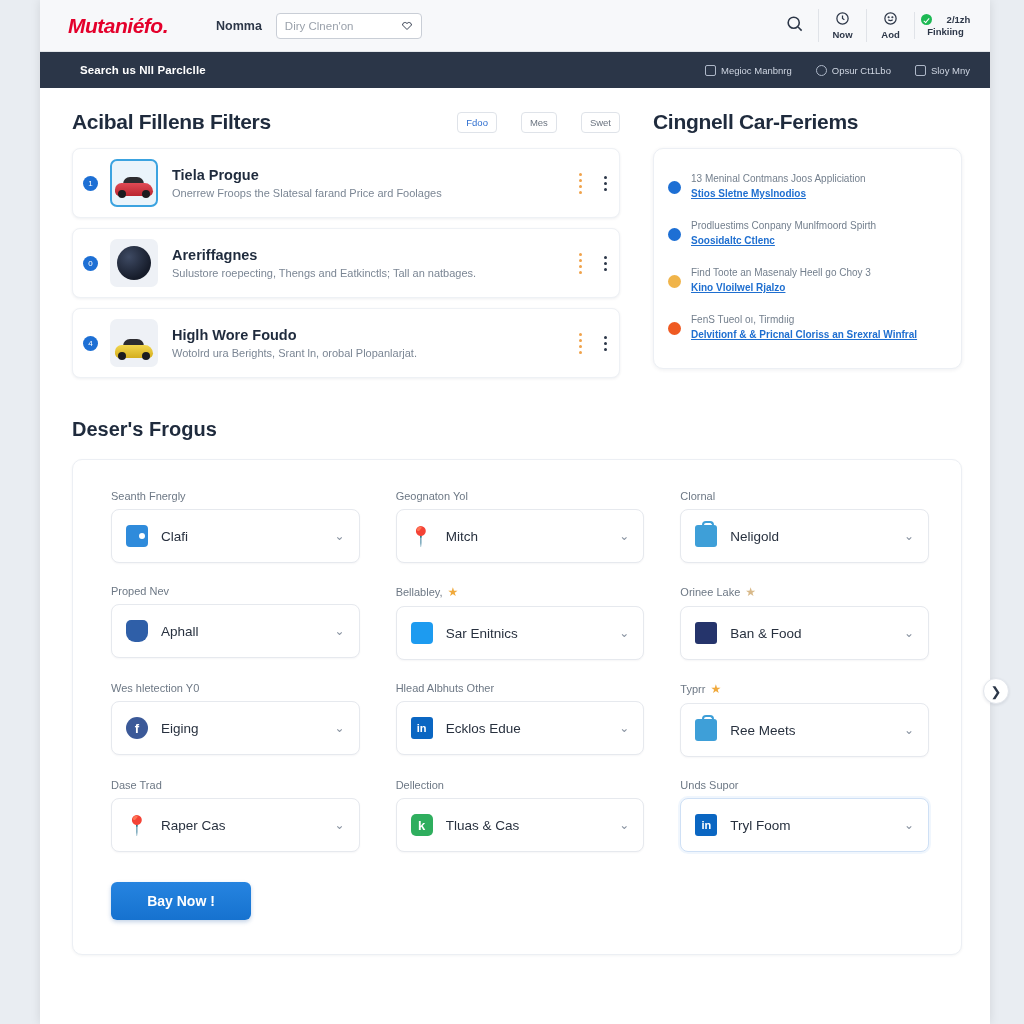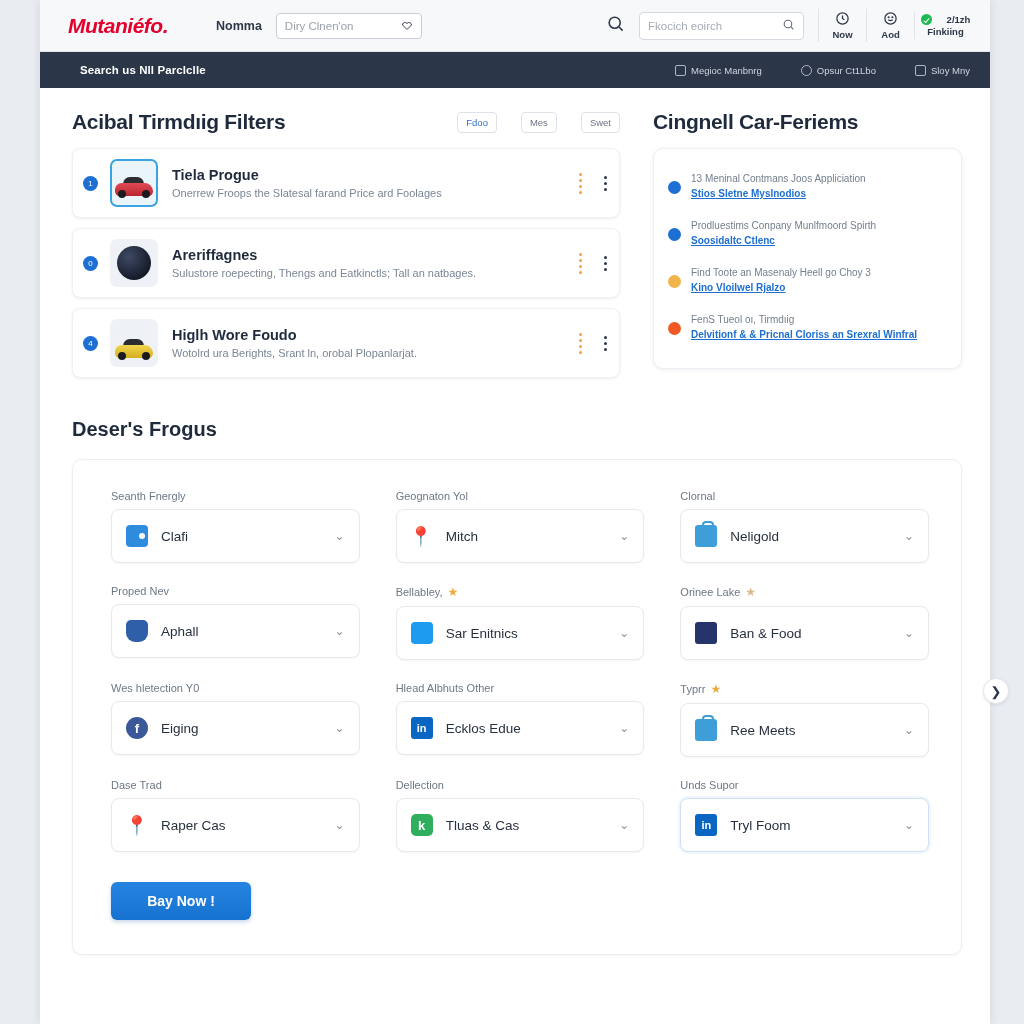--- a/index.html
+++ b/index.html
@@ -76,21 +76,21 @@
   .fink-num { font-size: 9.5px; font-weight: bold; color:#2d3748;}
 
   
   .darknav {
     height: 36px; background: #2b3648;
     display: flex; align-items: center;
     padding: 0 20px 0 40px;
     color: #ffffff;
   }
   .darknav-title { font-size: 11.5px; font-weight: bold; letter-spacing: .1px;}
-  .darknav-links { margin-left:auto; display:flex; gap: 39px; }
+  .darknav-links { margin-left:auto; display:flex; gap: 24px; }
   .dn-link {
     font-size: 9.5px; color: #cfd6e2;
     display:flex; align-items:center; gap: 5px;
   }
   .dn-ic {
     width: 11px; height: 11px; border: 1px solid #aeb8c8; border-radius: 2px;
     display:inline-block;
   }
   .dn-ic.round { border-radius: 50%; }
 
@@ -252,29 +252,20 @@
 
     <div class="spacer"></div>
 
     <span class="mag-big">
       <svg width="19" height="19" viewBox="0 0 24 24" fill="none" stroke="#2d3748" stroke-width="2">
         <circle cx="11" cy="11" r="7"></circle>
           <path d="M16.5 16.5 21 21"></path>
       </svg>
     </span>
 
-    <div class="search-box">
-      <span>Fkocich  eoirch</span>
-      <span>
-        <svg width="13" height="13" viewBox="0 0 24 24" fill="none" stroke="#616b78" stroke-width="2">
-          <circle cx="11" cy="11" r="7"></circle>
-            <path d="M16.5 16.5 21 21"></path>
-        </svg>
-      </span>
-    </div>
 
     <div class="hdr-actions">
       <div class="hdr-act">
         <span class="ic">
           <svg width="15" height="15" viewBox="0 0 24 24" fill="none" stroke="#2d3748" stroke-width="2">
             <circle cx="12" cy="12" r="9"></circle>
               <path d="M12 7v5l3 2"></path>
           </svg>
         </span>
         <span class="lb">Now</span>
@@ -316,21 +307,21 @@
         <span>Sloy Mny</span>
       </div>
     </div>
   </div>
 
   <div class="content">
     <div class="cols">
 
       <div class="col-left">
         <div class="sec-head">
-          <h2 class="sec-title">Acibal Tirmdıig Filters</h2>
+          <h2 class="sec-title">Acibal Fillenв Filters</h2>
           <div class="chipset">
             <div class="chip active">Fdoo</div>
             <div class="chip">Mes</div>
             <div class="chip">Swet</div>
           </div>
         </div>
 
         <div class="lcard">
           <div class="badge-num">1</div>
           <div class="thumb sel">

